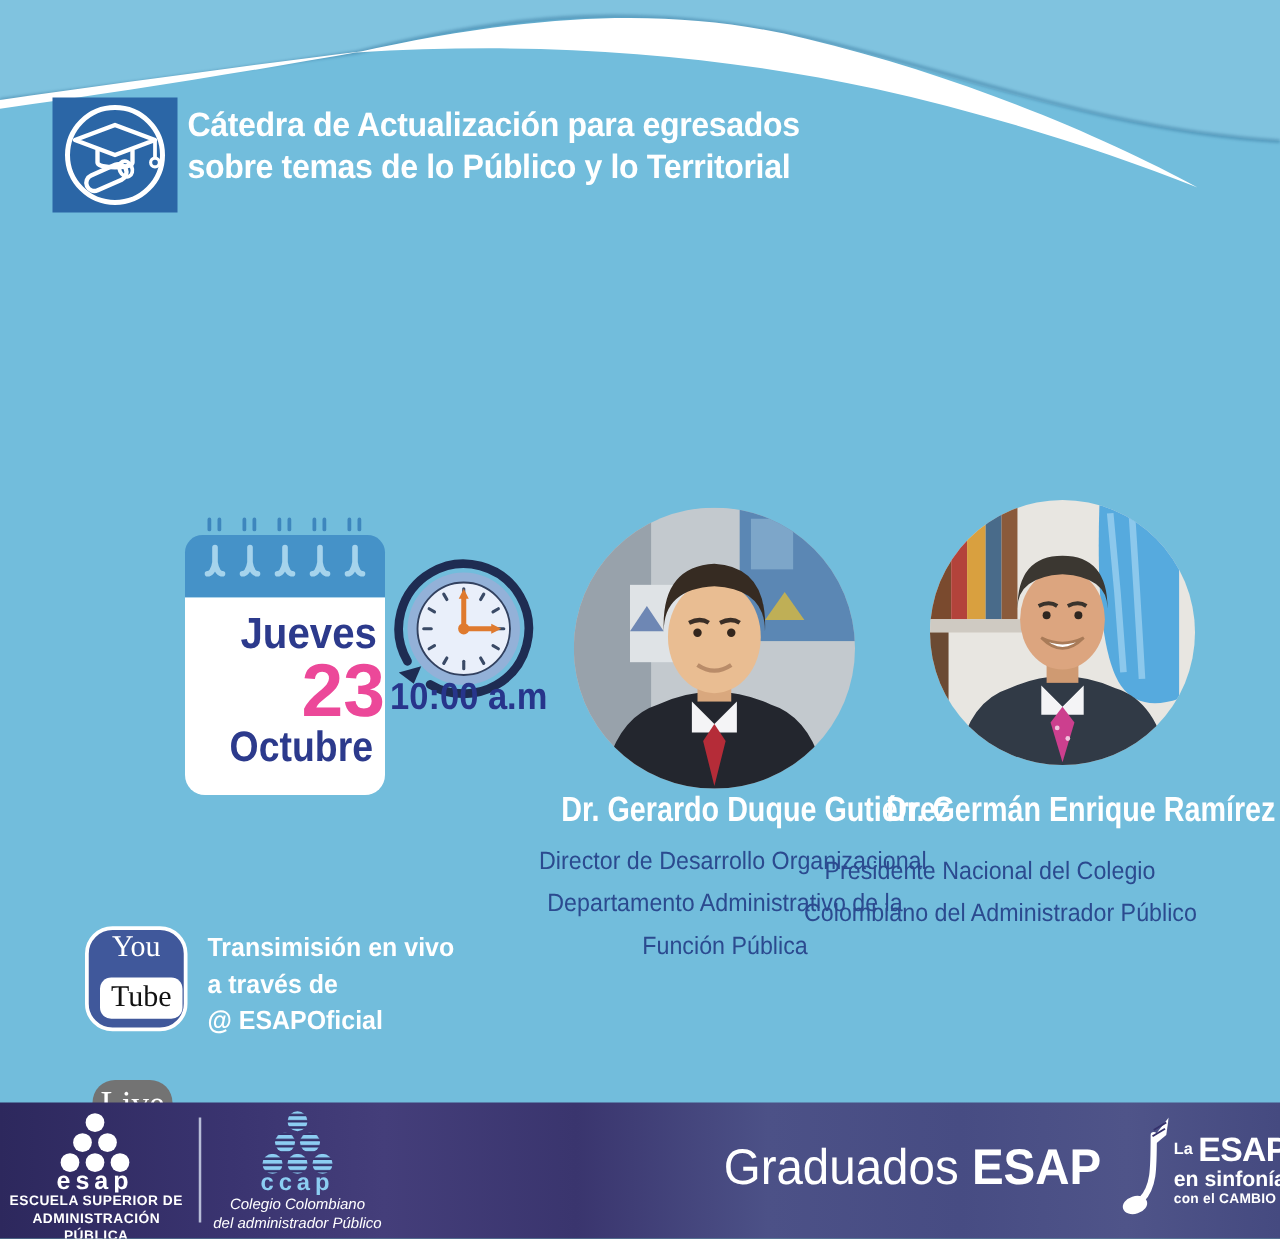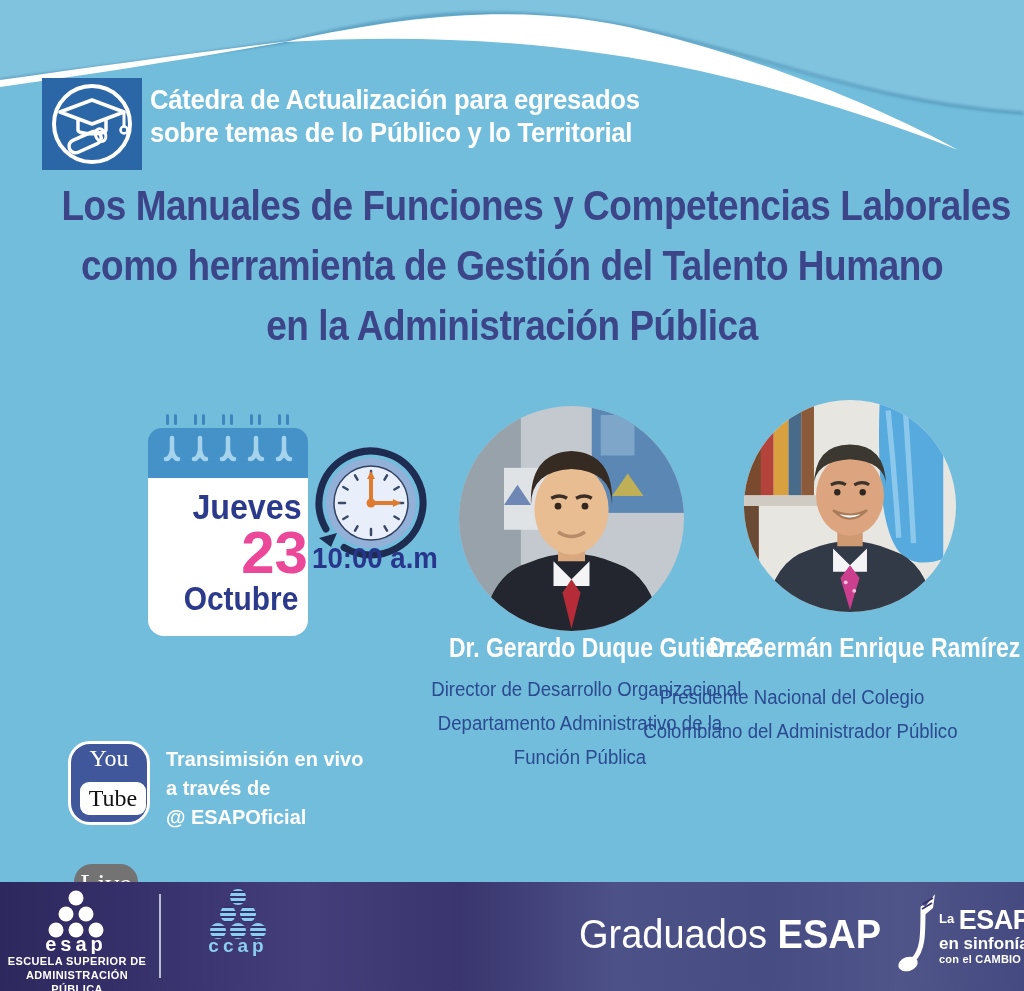--- a/index.html
+++ b/index.html
@@ -109,25 +109,20 @@
         <rect x="26" y="58" width="34" height="13" rx="6.5" fill="none" stroke="#ffffff" stroke-width="3.5"></rect>
         <ellipse cx="60" cy="64.5" rx="5" ry="6.5" fill="none" stroke="#ffffff" stroke-width="3"></ellipse>
       </g>
     </svg>
   </div>
   <div class="header-text">
     <div>Cátedra de Actualización para egresados</div>
     <div>sobre temas de lo Público y lo Territorial</div>
   </div>
 
-  <div class="title">
-    <div>Los Manuales de Funciones y Competencias Laborales</div>
-    <div>como herramienta de Gestión del Talento Humano</div>
-    <div>en la Administración Pública</div>
-  </div>
 
   <div class="calendar">
     <div class="cal-band"></div>
     <div class="cal-body">
       <div class="cal-day">Jueves</div>
       <div class="cal-date">23</div>
       <div class="cal-month">Octubre</div>
     </div>
     <div class="cal-rings">
       <svg width="22" height="62" viewBox="0 0 22 62">
@@ -296,20 +291,24 @@
       <g fill="url(#stripes)">
         <circle cx="56" cy="9" r="8"></circle>
         <circle cx="46" cy="26" r="8"></circle>
           <circle cx="66" cy="26" r="8"></circle>
         <circle cx="36" cy="43" r="8"></circle>
           <circle cx="56" cy="43" r="8"></circle>
           <circle cx="76" cy="43" r="8"></circle>
       </g>
       <text x="56" y="64" text-anchor="middle" fill="#8ccdf2" font-size="19" font-weight="bold" font-family="Liberation Sans, sans-serif" letter-spacing="4">ccap</text>
     </svg>
+    <div class="ccap-text">
+      <div>Colegio Colombiano</div>
+      <div>del administrador Público</div>
+    </div>
 
     <div class="graduados">
       <span>Graduados</span>
       <b>ESAP</b>
     </div>
 
     <div class="sinfonia">
       <svg width="42" height="88" viewBox="0 0 42 88">
         <path d="M30,16 C30,44 30,58 20,68" fill="none" stroke="#ffffff" stroke-width="5" stroke-linecap="round"></path>
         <ellipse cx="15" cy="72" rx="10" ry="7" fill="#ffffff" transform="rotate(-18 15 72)"></ellipse>

